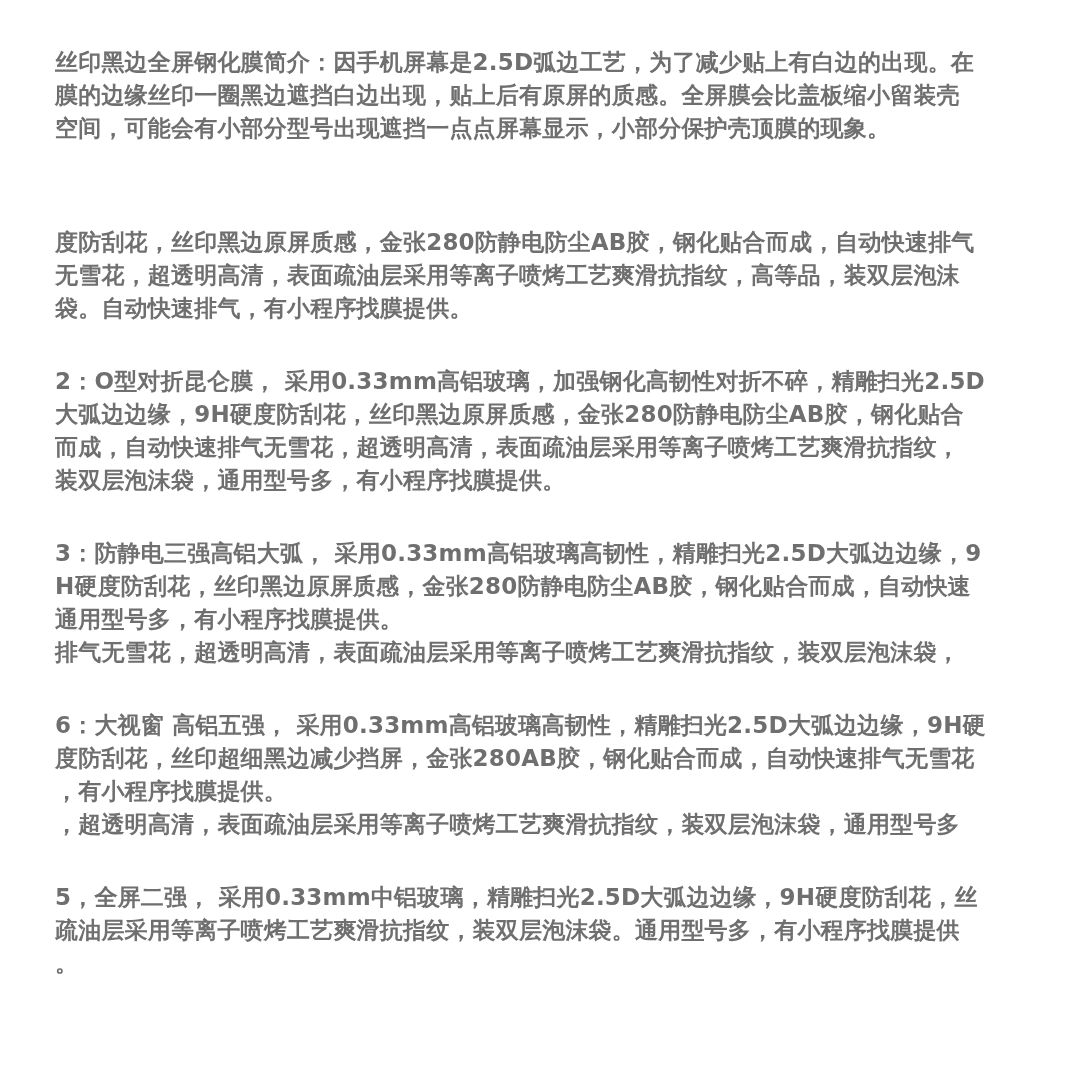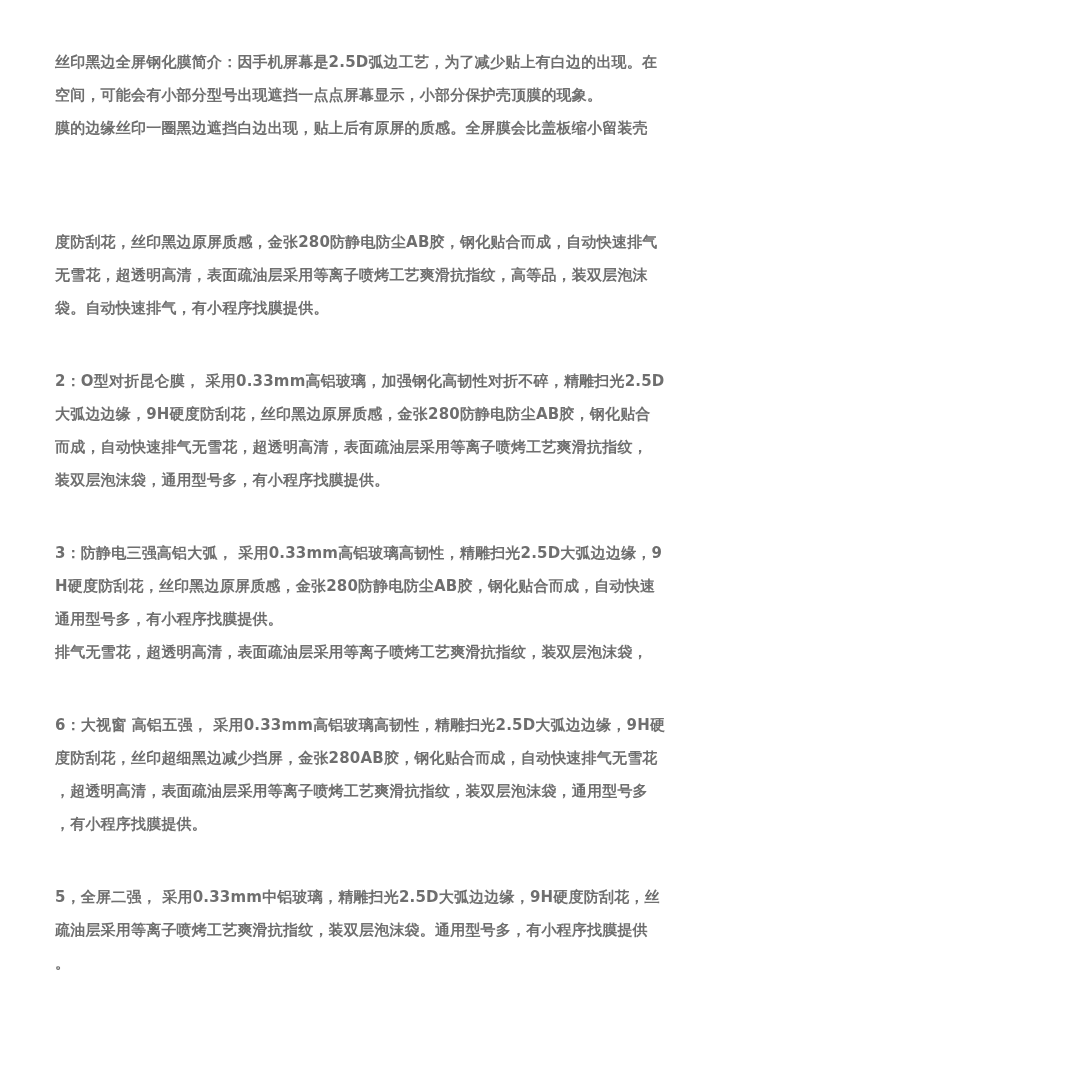--- a/index.html
+++ b/index.html
@@ -13,21 +13,21 @@
       overflow: hidden;
       position: relative;
     }
     .doc {
       position: absolute;
       left: 55px;
       top: 46px;
       width: 990px;
       font-family: "DejaVu Sans", "Liberation Sans", sans-serif;
       font-weight: bold;
-      font-size: 15px;
+      font-size: 23px;
       color: #6f6f6f;
       letter-spacing: 0.2px;
     }
     .para {
       margin: 0;
     }
     .line {
       display: block;
       height: 33px;
       line-height: 33px;
@@ -40,22 +40,22 @@
       height: 40px;
     }
   </style>
 </head>
 <body>
 
 <div class="doc">
 
   <p class="para">
     <span class="line">丝印黑边全屏钢化膜简介：因手机屏幕是2.5D弧边工艺，为了减少贴上有白边的出现。在</span>
+    <span class="line">膜的边缘丝印一圈黑边遮挡白边出现，贴上后有原屏的质感。全屏膜会比盖板缩小留装壳</span>
     <span class="line">空间，可能会有小部分型号出现遮挡一点点屏幕显示，小部分保护壳顶膜的现象。</span>
-    <span class="line">膜的边缘丝印一圈黑边遮挡白边出现，贴上后有原屏的质感。全屏膜会比盖板缩小留装壳</span>
   </p>
 
   <div class="gap-intro"></div>
 
   <p class="para">
     <span class="line">度防刮花，丝印黑边原屏质感，金张280防静电防尘AB胶，钢化贴合而成，自动快速排气</span>
     <span class="line">无雪花，超透明高清，表面疏油层采用等离子喷烤工艺爽滑抗指纹，高等品，装双层泡沫</span>
     <span class="line">袋。自动快速排气，有小程序找膜提供。</span>
   </p>
 
@@ -75,22 +75,22 @@
     <span class="line">H硬度防刮花，丝印黑边原屏质感，金张280防静电防尘AB胶，钢化贴合而成，自动快速</span>
     <span class="line">通用型号多，有小程序找膜提供。</span>
     <span class="line">排气无雪花，超透明高清，表面疏油层采用等离子喷烤工艺爽滑抗指纹，装双层泡沫袋，</span>
   </p>
 
   <div class="gap"></div>
 
   <p class="para">
     <span class="line">6：大视窗 高铝五强， 采用0.33mm高铝玻璃高韧性，精雕扫光2.5D大弧边边缘，9H硬</span>
     <span class="line">度防刮花，丝印超细黑边减少挡屏，金张280AB胶，钢化贴合而成，自动快速排气无雪花</span>
+    <span class="line">，有小程序找膜提供。</span>
     <span class="line">，超透明高清，表面疏油层采用等离子喷烤工艺爽滑抗指纹，装双层泡沫袋，通用型号多</span>
-    <span class="line">，有小程序找膜提供。</span>
   </p>
 
   <div class="gap"></div>
 
   <p class="para">
     <span class="line">5，全屏二强， 采用0.33mm中铝玻璃，精雕扫光2.5D大弧边边缘，9H硬度防刮花，丝</span>
     <span class="line">疏油层采用等离子喷烤工艺爽滑抗指纹，装双层泡沫袋。通用型号多，有小程序找膜提供</span>
     <span class="line">。</span>
   </p>
 

